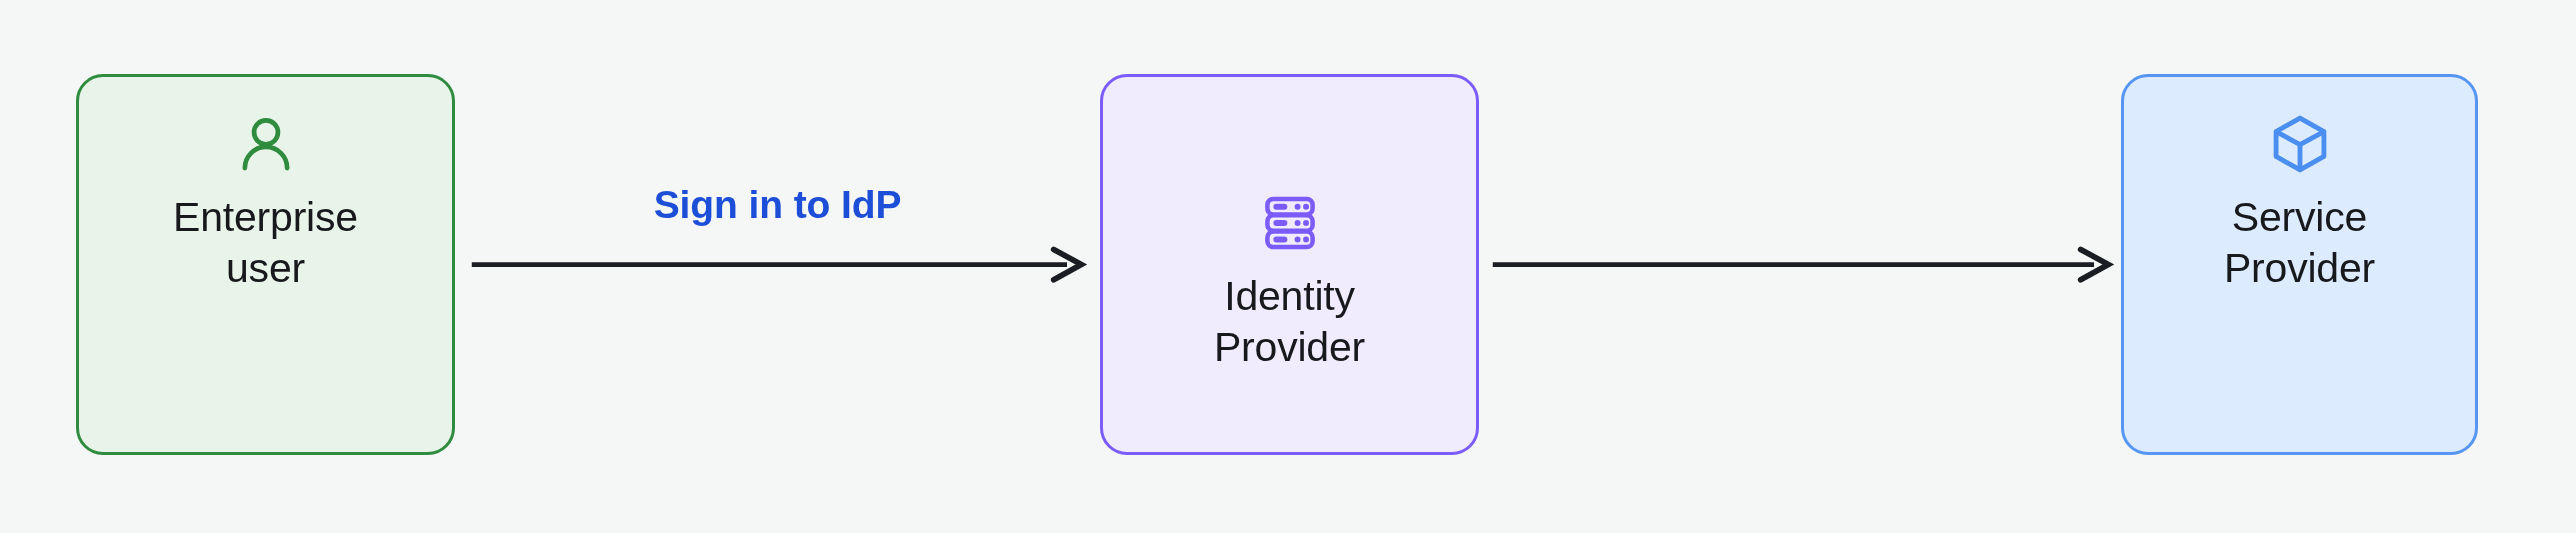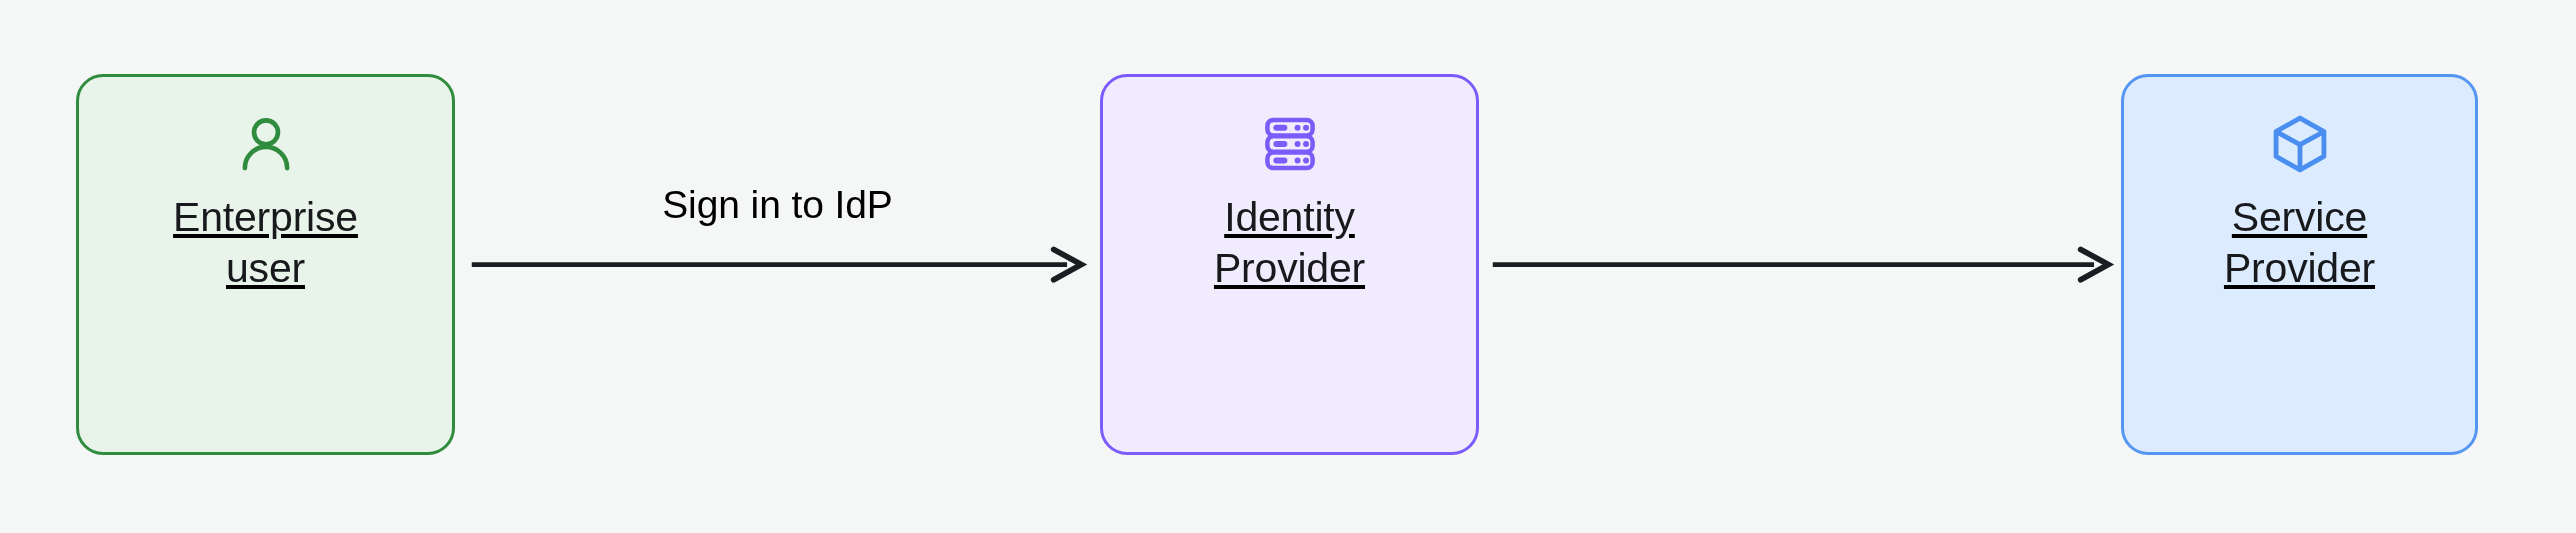--- a/index.html
+++ b/index.html
@@ -25,21 +25,20 @@
     position: absolute;
     box-sizing: border-box;
     border-style: solid;
     border-width: 3.8px;
     border-radius: 27px;
     display: flex;
     flex-direction: column;
     align-items: center;
     justify-content: flex-start;
     padding-top: 32px;
-    text-decoration: underline;
   }
   .node-icon {
     width: 70px;
     height: 70px;
     display: block;
     flex: 0 0 auto;
   }
   .node-label {
     margin-top: 13.3px;
     font-size: 41px;
@@ -59,20 +58,21 @@
     border-color: #2F8B3E;
     background: #E8F4E9;
   }
   #node-idp {
     left: 1100px;
     top: 74px;
     width: 379px;
     height: 381px;
     border-color: #7B5CFA;
     background: #F1ECFD;
+    justify-content: center;
   }
   #node-sp {
     left: 2121px;
     top: 74px;
     width: 357px;
     height: 381px;
     border-color: #5596F5;
     background: #DCEBFD;
   }
 
@@ -82,26 +82,26 @@
     top: 238px;
     height: 57px;
   }
   #arrow-1 { left: 467px;  width: 621px; }
   #arrow-2 { left: 1488px; width: 627px; }
 
   
   .edge-label {
     position: absolute;
     text-align: center;
-    color: #000000;
+    color: #1d4ed8;
     font-size: 39px;
     line-height: 1.22;
     letter-spacing: -0.1px;
     white-space: pre-line;
-    font-weight: 400;
+    font-weight: 700;
   }
   #edge-label-1 {
     left: 467px;
     width: 621px;
     top: 181px;
   }
   #edge-label-2 {
     left: 1488px;
     width: 627px;
     top: 181px;

